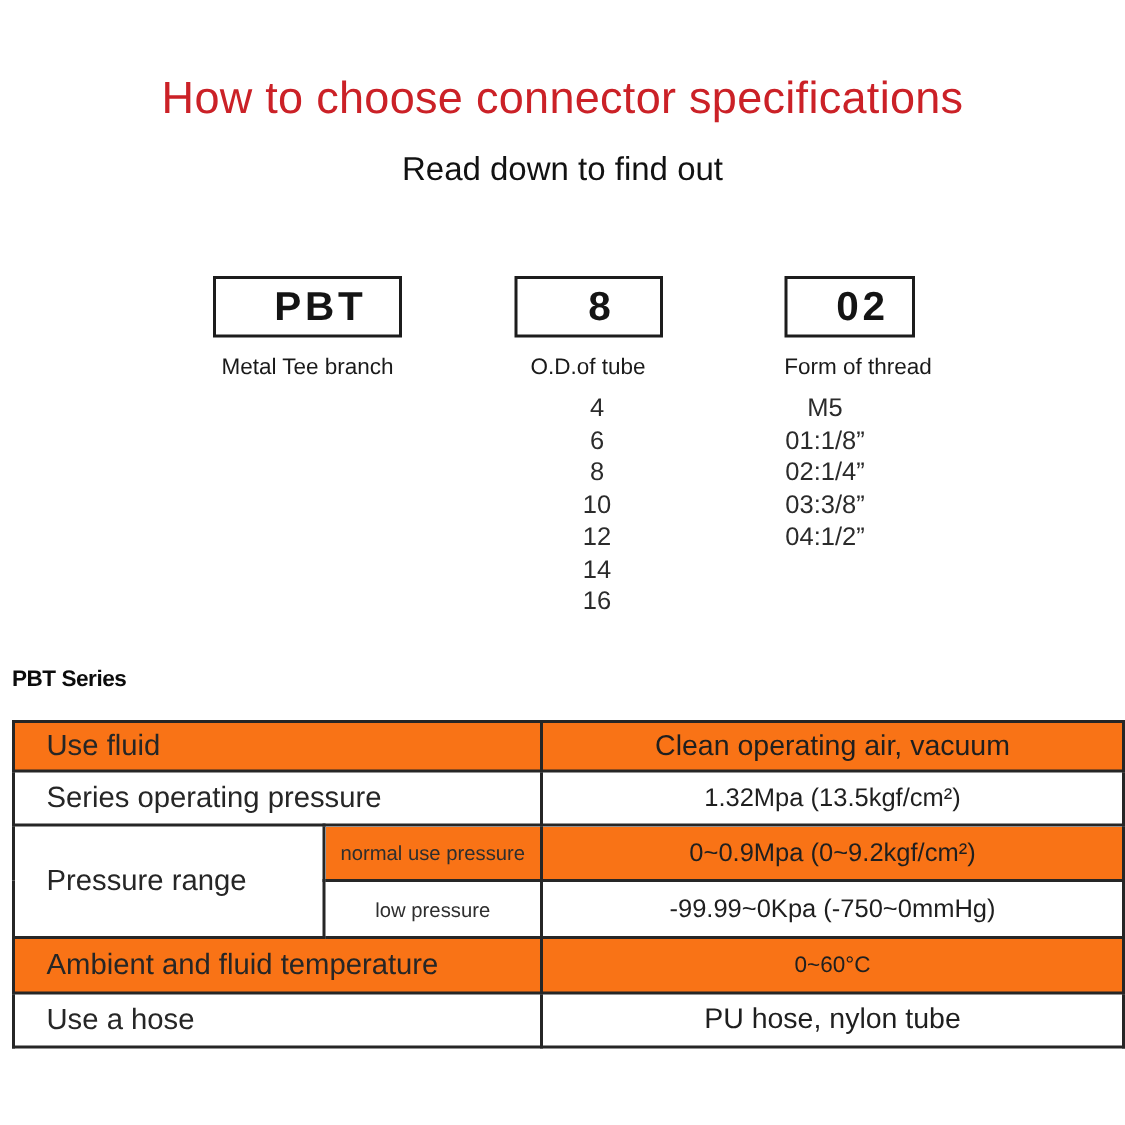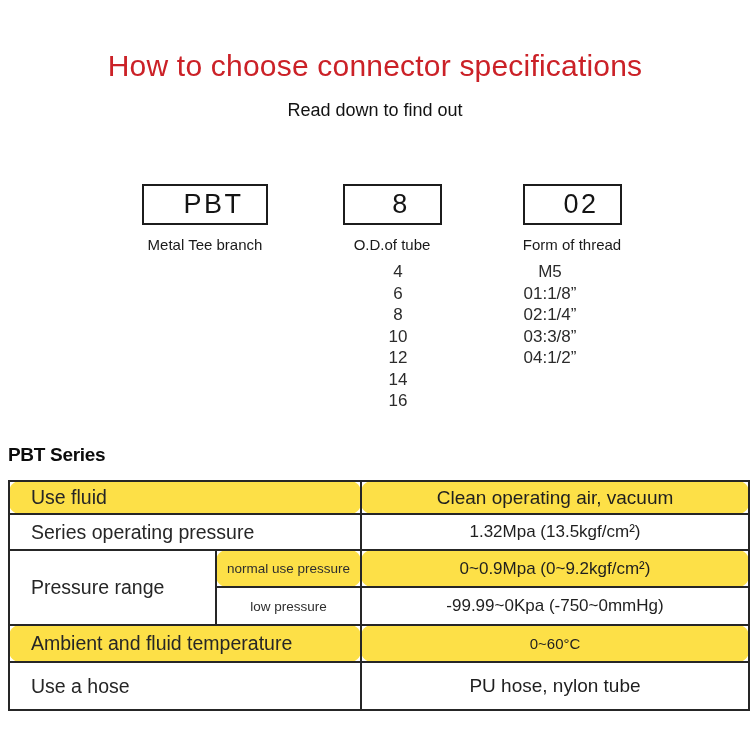--- a/index.html
+++ b/index.html
@@ -19,43 +19,43 @@
     text-align: center;
     font-size: 30px;
     font-weight: 400;
     letter-spacing: 0.2px;
     color: #cb2127;
   }
   .page-subtitle {
     position: absolute;
     top: 100px; left: 0; width: 750px;
     text-align: center;
-    font-size: 18px;
+    font-size: 22px;
     color: #121212;
   }
   
   .code-box {
     position: absolute;
     top: 184px;
     height: 41px;
     border: 2px solid #1c1c1c;
     box-sizing: border-box;
     display: flex;
     align-items: center;
     justify-content: center;
-    font-weight: normal;
+    font-weight: bold;
     font-size: 27px;
     letter-spacing: 2.5px;
     color: #141414;
     padding-left: 15px;
   }
   .code-box .code-text { transform: translateX(1px); }
   .box-series { left: 142px; width: 126px; }
   .box-tube   { left: 343px; width: 99px; }
-  .box-thread { left: 523px; width: 99px; }
+  .box-thread { left: 523px; width: 87px; }
   .code-label {
     position: absolute;
     top: 236px;
     width: 200px;
     text-align: center;
     font-size: 15px;
     color: #1a1a1a;
   }
   .label-series { left: 105px; }
   .label-tube   { left: 292px; }
@@ -69,42 +69,42 @@
     font-size: 17px;
     line-height: 21.5px;
     color: #2b2b2b;
   }
   .list-tube   { left: 328px; }
   .list-thread { left: 480px; }
   
   .series-heading {
     position: absolute;
     top: 444px; left: 8px;
-    font-size: 19px;
+    font-size: 15px;
     font-weight: bold;
     letter-spacing: -0.3px;
     color: #0c0c0c;
     text-align: center;
   }
   
   .spec-table {
     position: absolute;
     top: 480px; left: 8px;
     width: 740px;
     border-collapse: collapse;
     table-layout: fixed;
     border: 2.5px solid #262626;
   }
   .spec-table td {
     border: 2px solid #262626;
     box-sizing: border-box;
     overflow: hidden;
     white-space: nowrap;
   }
-  .spec-table .beige { background: #fde047; border-radius: 11px; }
+  .spec-table .beige { background: #f97316; }
   .cell-label {
     padding-left: 21px;
     font-size: 19.5px;
     color: #262626;
   }
   .cell-sublabel {
     text-align: center;
     font-size: 13.5px;
     color: #2e2e2e;
   }
@@ -113,21 +113,21 @@
     font-size: 19px;
     color: #1f1f1f;
   }
   .cell-value.numeric { font-size: 17px; }
   .cell-value.small   { font-size: 15px; }
   .row-h1 { height: 33px; }
   .row-h2 { height: 36px; }
   .row-h3 { height: 37px; }
   .row-h4 { height: 38px; }
   .row-h5 { height: 37px; }
-  .row-h6 { height: 48px; }
+  .row-h6 { height: 36px; }
 </style>
 </head>
 <body>
 
 <div class="page">
 
   <div class="page-title">How to choose connector specifications</div>
   <div class="page-subtitle">Read down to find out</div>
 
   <div class="code-box box-series">

